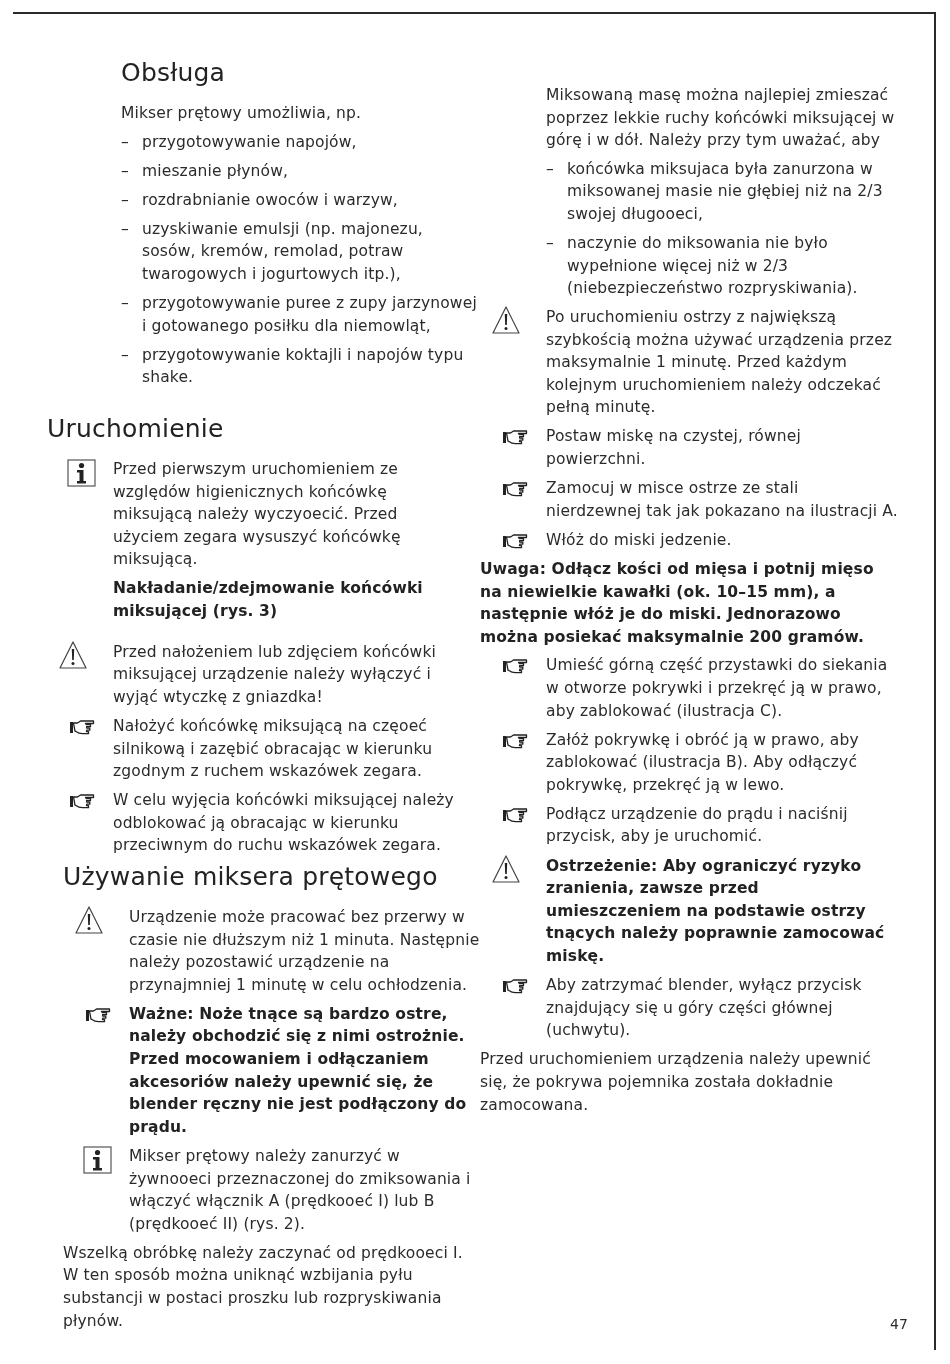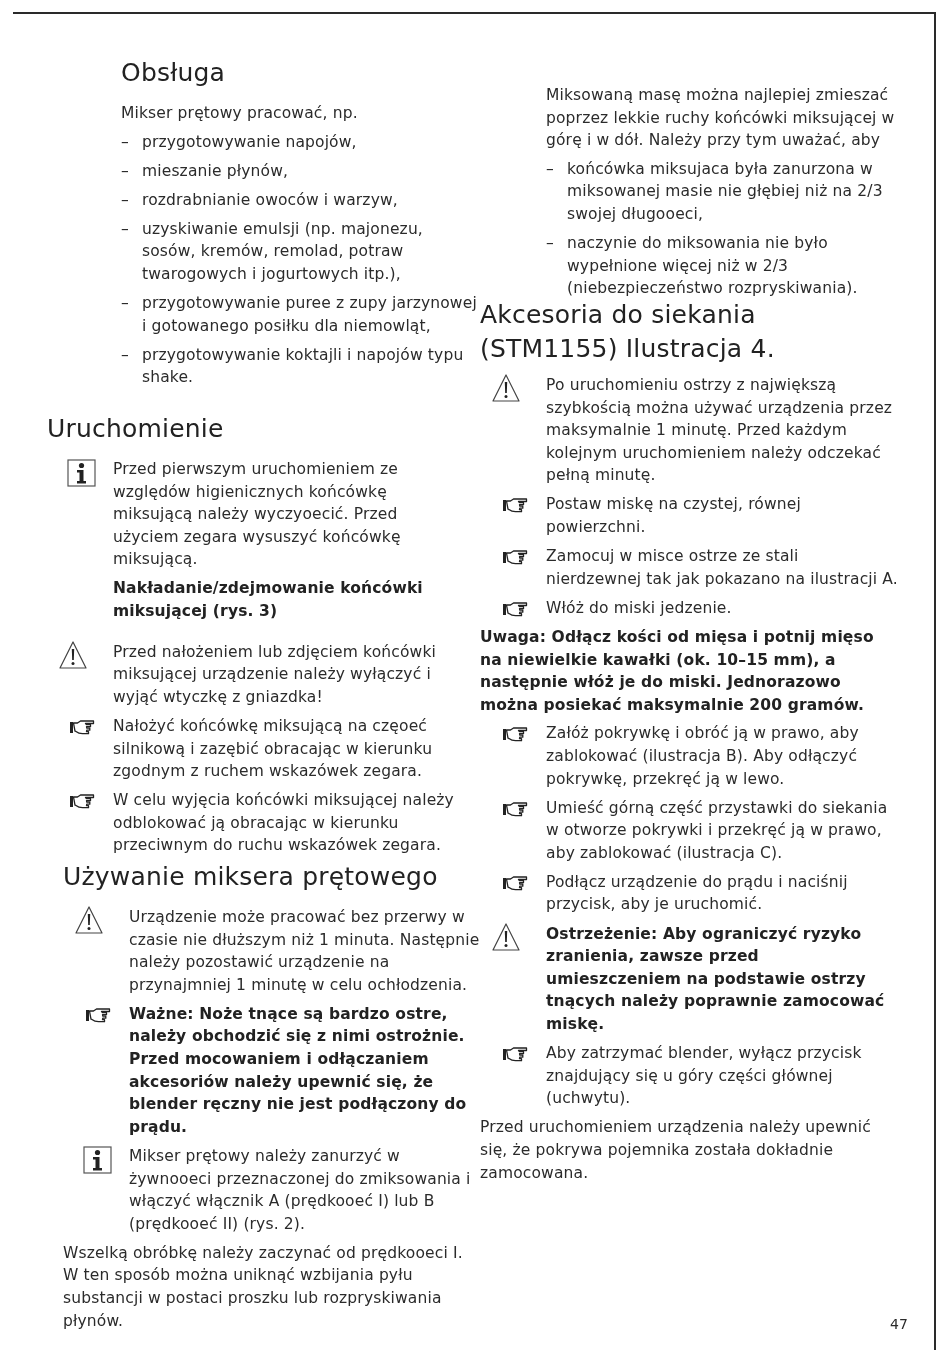--- a/index.html
+++ b/index.html
@@ -43,21 +43,21 @@
 </head>
 <body>
 
 <div class="frame-top"></div>
 <div class="frame-right"></div>
 
 <div class="col col-left text-block">
 
   <div style="position:absolute; top:56px; left:66px; width:360px;margin-left:8px;">
     <h1 class="section">Obsługa</h1>
-    <p class="para" style="margin-top:12px;">Mikser prętowy pracować, np.</p>
+    <p class="para" style="margin-top:12px;">Mikser prętowy umożliwia, np.</p>
     <ul class="dash">
       <li><span class="dash-mark">–</span><span>przygotowywanie napojów,</span></li>
       <li><span class="dash-mark">–</span><span>mieszanie płynów,</span></li>
       <li><span class="dash-mark">–</span><span>rozdrabnianie owoców i warzyw,</span></li>
       <li><span class="dash-mark">–</span><span>uzyskiwanie emulsji (np. majonezu, sosów, kremów, remolad, potraw twarogowych i jogurtowych itp.),</span></li>
       <li><span class="dash-mark">–</span><span>przygotowywanie puree z zupy jarzynowej i gotowanego posiłku dla niemowląt,</span></li>
       <li><span class="dash-mark">–</span><span>przygotowywanie koktajli i napojów typu shake.</span></li>
     </ul>
   </div>
 
@@ -145,21 +145,20 @@
 
   <div style="position:absolute; top:56px; left:66px; width:350px;margin-top:28px;">
     <p class="para">Miksowaną masę można najlepiej zmieszać poprzez lekkie ruchy końcówki miksującej w górę i w dół. Należy przy tym uważać, aby</p>
     <ul class="dash">
       <li><span class="dash-mark">–</span><span>końcówka miksujaca była zanurzona w miksowanej masie nie głębiej niż na 2/3 swojej długooeci,</span></li>
       <li><span class="dash-mark">–</span><span>naczynie do miksowania nie było wypełnione więcej niż w 2/3 (niebezpieczeństwo rozpryskiwania).</span></li>
     </ul>
   </div>
 
   <div style="position:absolute; top:298px; left:0; width:418px;">
-    <h1 class="section" style="width:400px;">Akcesoria do siekania (STM1155) Ilustracja 4.</h1>
     <div style="height:8px;"></div>
     <div class="item">
       <span class="icon icon-warn">
         <svg width="60" height="30" viewBox="0 0 60 30">
             <path d="M26 1 L13 27 L39 27 Z" fill="#fff" stroke="#444" stroke-width="1.2" stroke-linejoin="round"></path>
             <path d="M24.8 8 h2.4 l-0.4 11 h-1.6z" fill="#222"></path>
             <circle cx="26" cy="22.5" r="1.5" fill="#222"></circle>
           </svg>
       </span>
       <span>Po uruchomieniu ostrzy z największą szybkością można używać urządzenia przez maksymalnie 1 minutę. Przed każdym kolejnym uruchomieniem należy odczekać pełną minutę.</span>
@@ -192,38 +191,38 @@
       <span>Włóż do miski jedzenie.</span>
     </div>
     <p class="para indent bold">Uwaga: Odłącz kości od mięsa i potnij mięso na niewielkie kawałki (ok. 10–15 mm), a następnie włóż je do miski. Jednorazowo można posiekać maksymalnie 200 gramów.</p>
     <div class="item">
       <span class="icon icon-hand">
         <svg width="60" height="30" viewBox="0 0 60 30">
             <rect x="23" y="7" width="3" height="11" fill="#222"></rect>
             <path d="M26.5 8 h4 l3 -2 h13 v2.5 h-8 l1 1.2 h4 v2 h-4 l0.3 1.5 h3 v2 h-3 l-0.3 1.5 h2 v2 h-6 c-3 0 -5 -1 -7 -2.5 h-0.5z" fill="#fff" stroke="#222" stroke-width="1.3" stroke-linejoin="round"></path>
           </svg>
       </span>
+      <span>Umieść górną część przystawki do siekania w otworze pokrywki i przekręć ją w prawo, aby zablokować (ilustracja C).</span>
+    </div>
+    <div class="item">
+      <span class="icon icon-hand">
+        <svg width="60" height="30" viewBox="0 0 60 30">
+            <rect x="23" y="7" width="3" height="11" fill="#222"></rect>
+            <path d="M26.5 8 h4 l3 -2 h13 v2.5 h-8 l1 1.2 h4 v2 h-4 l0.3 1.5 h3 v2 h-3 l-0.3 1.5 h2 v2 h-6 c-3 0 -5 -1 -7 -2.5 h-0.5z" fill="#fff" stroke="#222" stroke-width="1.3" stroke-linejoin="round"></path>
+          </svg>
+      </span>
       <span>Załóż pokrywkę i obróć ją w prawo, aby zablokować (ilustracja B). Aby odłączyć pokrywkę, przekręć ją w lewo.</span>
     </div>
     <div class="item">
       <span class="icon icon-hand">
         <svg width="60" height="30" viewBox="0 0 60 30">
             <rect x="23" y="7" width="3" height="11" fill="#222"></rect>
             <path d="M26.5 8 h4 l3 -2 h13 v2.5 h-8 l1 1.2 h4 v2 h-4 l0.3 1.5 h3 v2 h-3 l-0.3 1.5 h2 v2 h-6 c-3 0 -5 -1 -7 -2.5 h-0.5z" fill="#fff" stroke="#222" stroke-width="1.3" stroke-linejoin="round"></path>
           </svg>
       </span>
-      <span>Umieść górną część przystawki do siekania w otworze pokrywki i przekręć ją w prawo, aby zablokować (ilustracja C).</span>
-    </div>
-    <div class="item">
-      <span class="icon icon-hand">
-        <svg width="60" height="30" viewBox="0 0 60 30">
-            <rect x="23" y="7" width="3" height="11" fill="#222"></rect>
-            <path d="M26.5 8 h4 l3 -2 h13 v2.5 h-8 l1 1.2 h4 v2 h-4 l0.3 1.5 h3 v2 h-3 l-0.3 1.5 h2 v2 h-6 c-3 0 -5 -1 -7 -2.5 h-0.5z" fill="#fff" stroke="#222" stroke-width="1.3" stroke-linejoin="round"></path>
-          </svg>
-      </span>
       <span>Podłącz urządzenie do prądu i naciśnij przycisk, aby je uruchomić.</span>
     </div>
     <div class="item bold">
       <span class="icon icon-warn">
         <svg width="60" height="30" viewBox="0 0 60 30">
             <path d="M26 1 L13 27 L39 27 Z" fill="#fff" stroke="#444" stroke-width="1.2" stroke-linejoin="round"></path>
             <path d="M24.8 8 h2.4 l-0.4 11 h-1.6z" fill="#222"></path>
             <circle cx="26" cy="22.5" r="1.5" fill="#222"></circle>
           </svg>
       </span>

